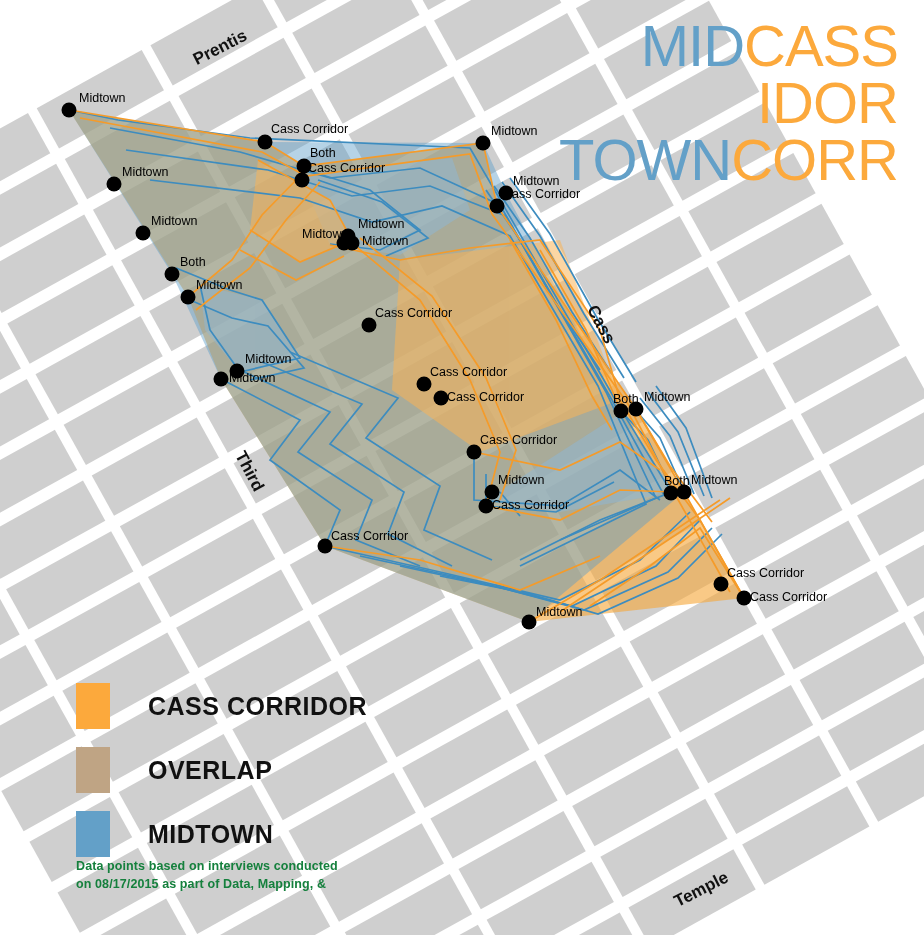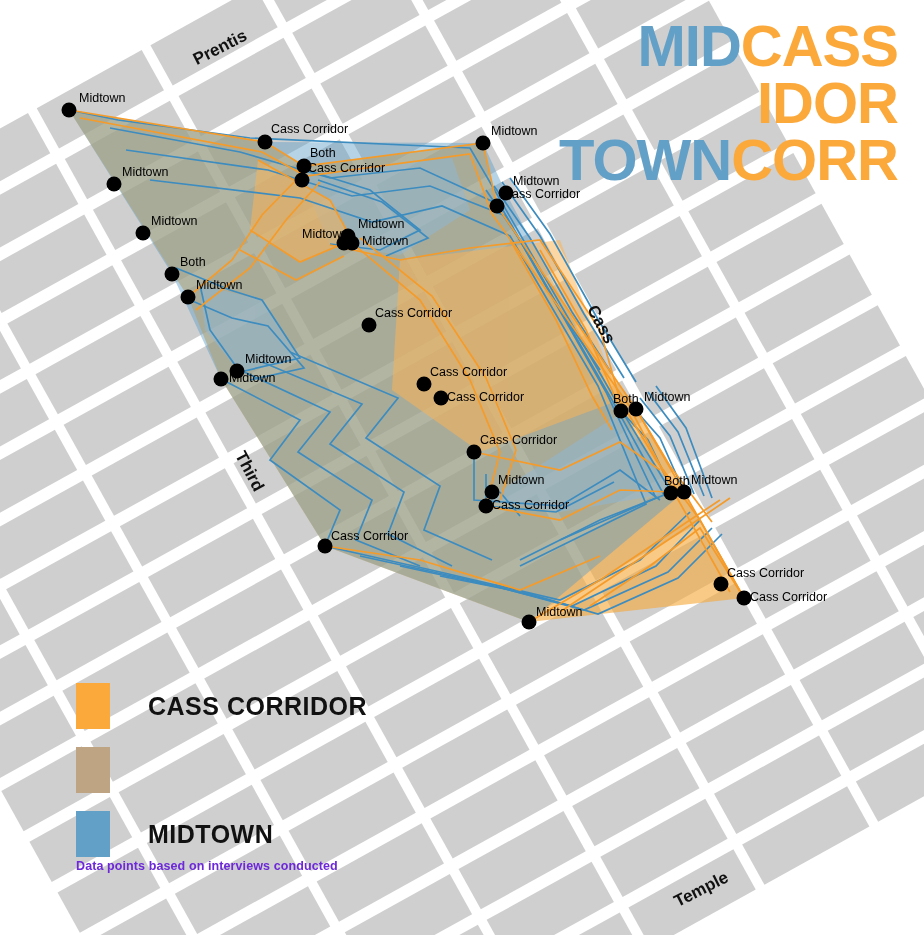--- a/index.html
+++ b/index.html
@@ -5,34 +5,34 @@
   html,body{margin:0;padding:0;background:#ffffff;}
   body{width:924px;height:935px;position:relative;overflow:hidden;
        font-family:"Liberation Sans", sans-serif;}
 
   #map-root{position:absolute;left:0;top:0;width:924px;height:935px;}
 
   svg.layer{position:absolute;left:0;top:0;width:924px;height:935px;overflow:visible;}
 
   
   .title-block{position:absolute;right:26px;top:18px;text-align:right;
-     font-weight:bold;font-size:58px;line-height:0.98;letter-spacing:-1px;}
+     font-weight:normal;font-size:58px;line-height:0.98;letter-spacing:-1px;}
   .title-line{white-space:nowrap;}
   .t-mid{color:#63A0C8;}
   .t-cass{color:#FCA93C;}
 
   
   .legend{position:absolute;left:76px;top:683px;}
   .legend-row{display:flex;align-items:center;height:46px;margin-bottom:18px;}
   .swatch{width:34px;height:46px;flex:0 0 34px;}
   .legend-label{margin-left:38px;font-weight:bold;font-size:25px;color:#111;
      letter-spacing:0.5px;white-space:nowrap;}
 
   .footnote{position:absolute;left:76px;top:858px;font-weight:bold;
-     font-size:12.5px;line-height:1.42;color:#6d28d9;letter-spacing:0.1px;}
+     font-size:12.5px;line-height:1.42;color:#15803d;letter-spacing:0.1px;}
   .footnote div{white-space:nowrap;}
 
   
   .street{position:absolute;font-weight:bold;font-size:17px;color:#111;
      white-space:nowrap;transform-origin:left top;}
 
   
   .pt-label{position:absolute;font-size:12.5px;color:#000;white-space:nowrap;
      transform:translateY(-50%);}
 </style>
@@ -241,24 +241,26 @@
     </div>
   </div>
 
   <div class="legend">
     <div class="legend-row">
       <div class="swatch" style="background:#FCA93C;"></div>
       <div class="legend-label">CASS CORRIDOR</div>
     </div>
     <div class="legend-row">
       <div class="swatch" style="background:#BFA484;"></div>
+      <div class="legend-label">OVERLAP</div>
     </div>
     <div class="legend-row">
       <div class="swatch" style="background:#63A0C8;"></div>
       <div class="legend-label">MIDTOWN</div>
     </div>
   </div>
 
   <div class="footnote">
     <div>Data points based on interviews conducted</div>
+    <div>on 08/17/2015 as part of Data, Mapping, &amp;</div>
   </div>
 
 </div>
 
 </body></html>

